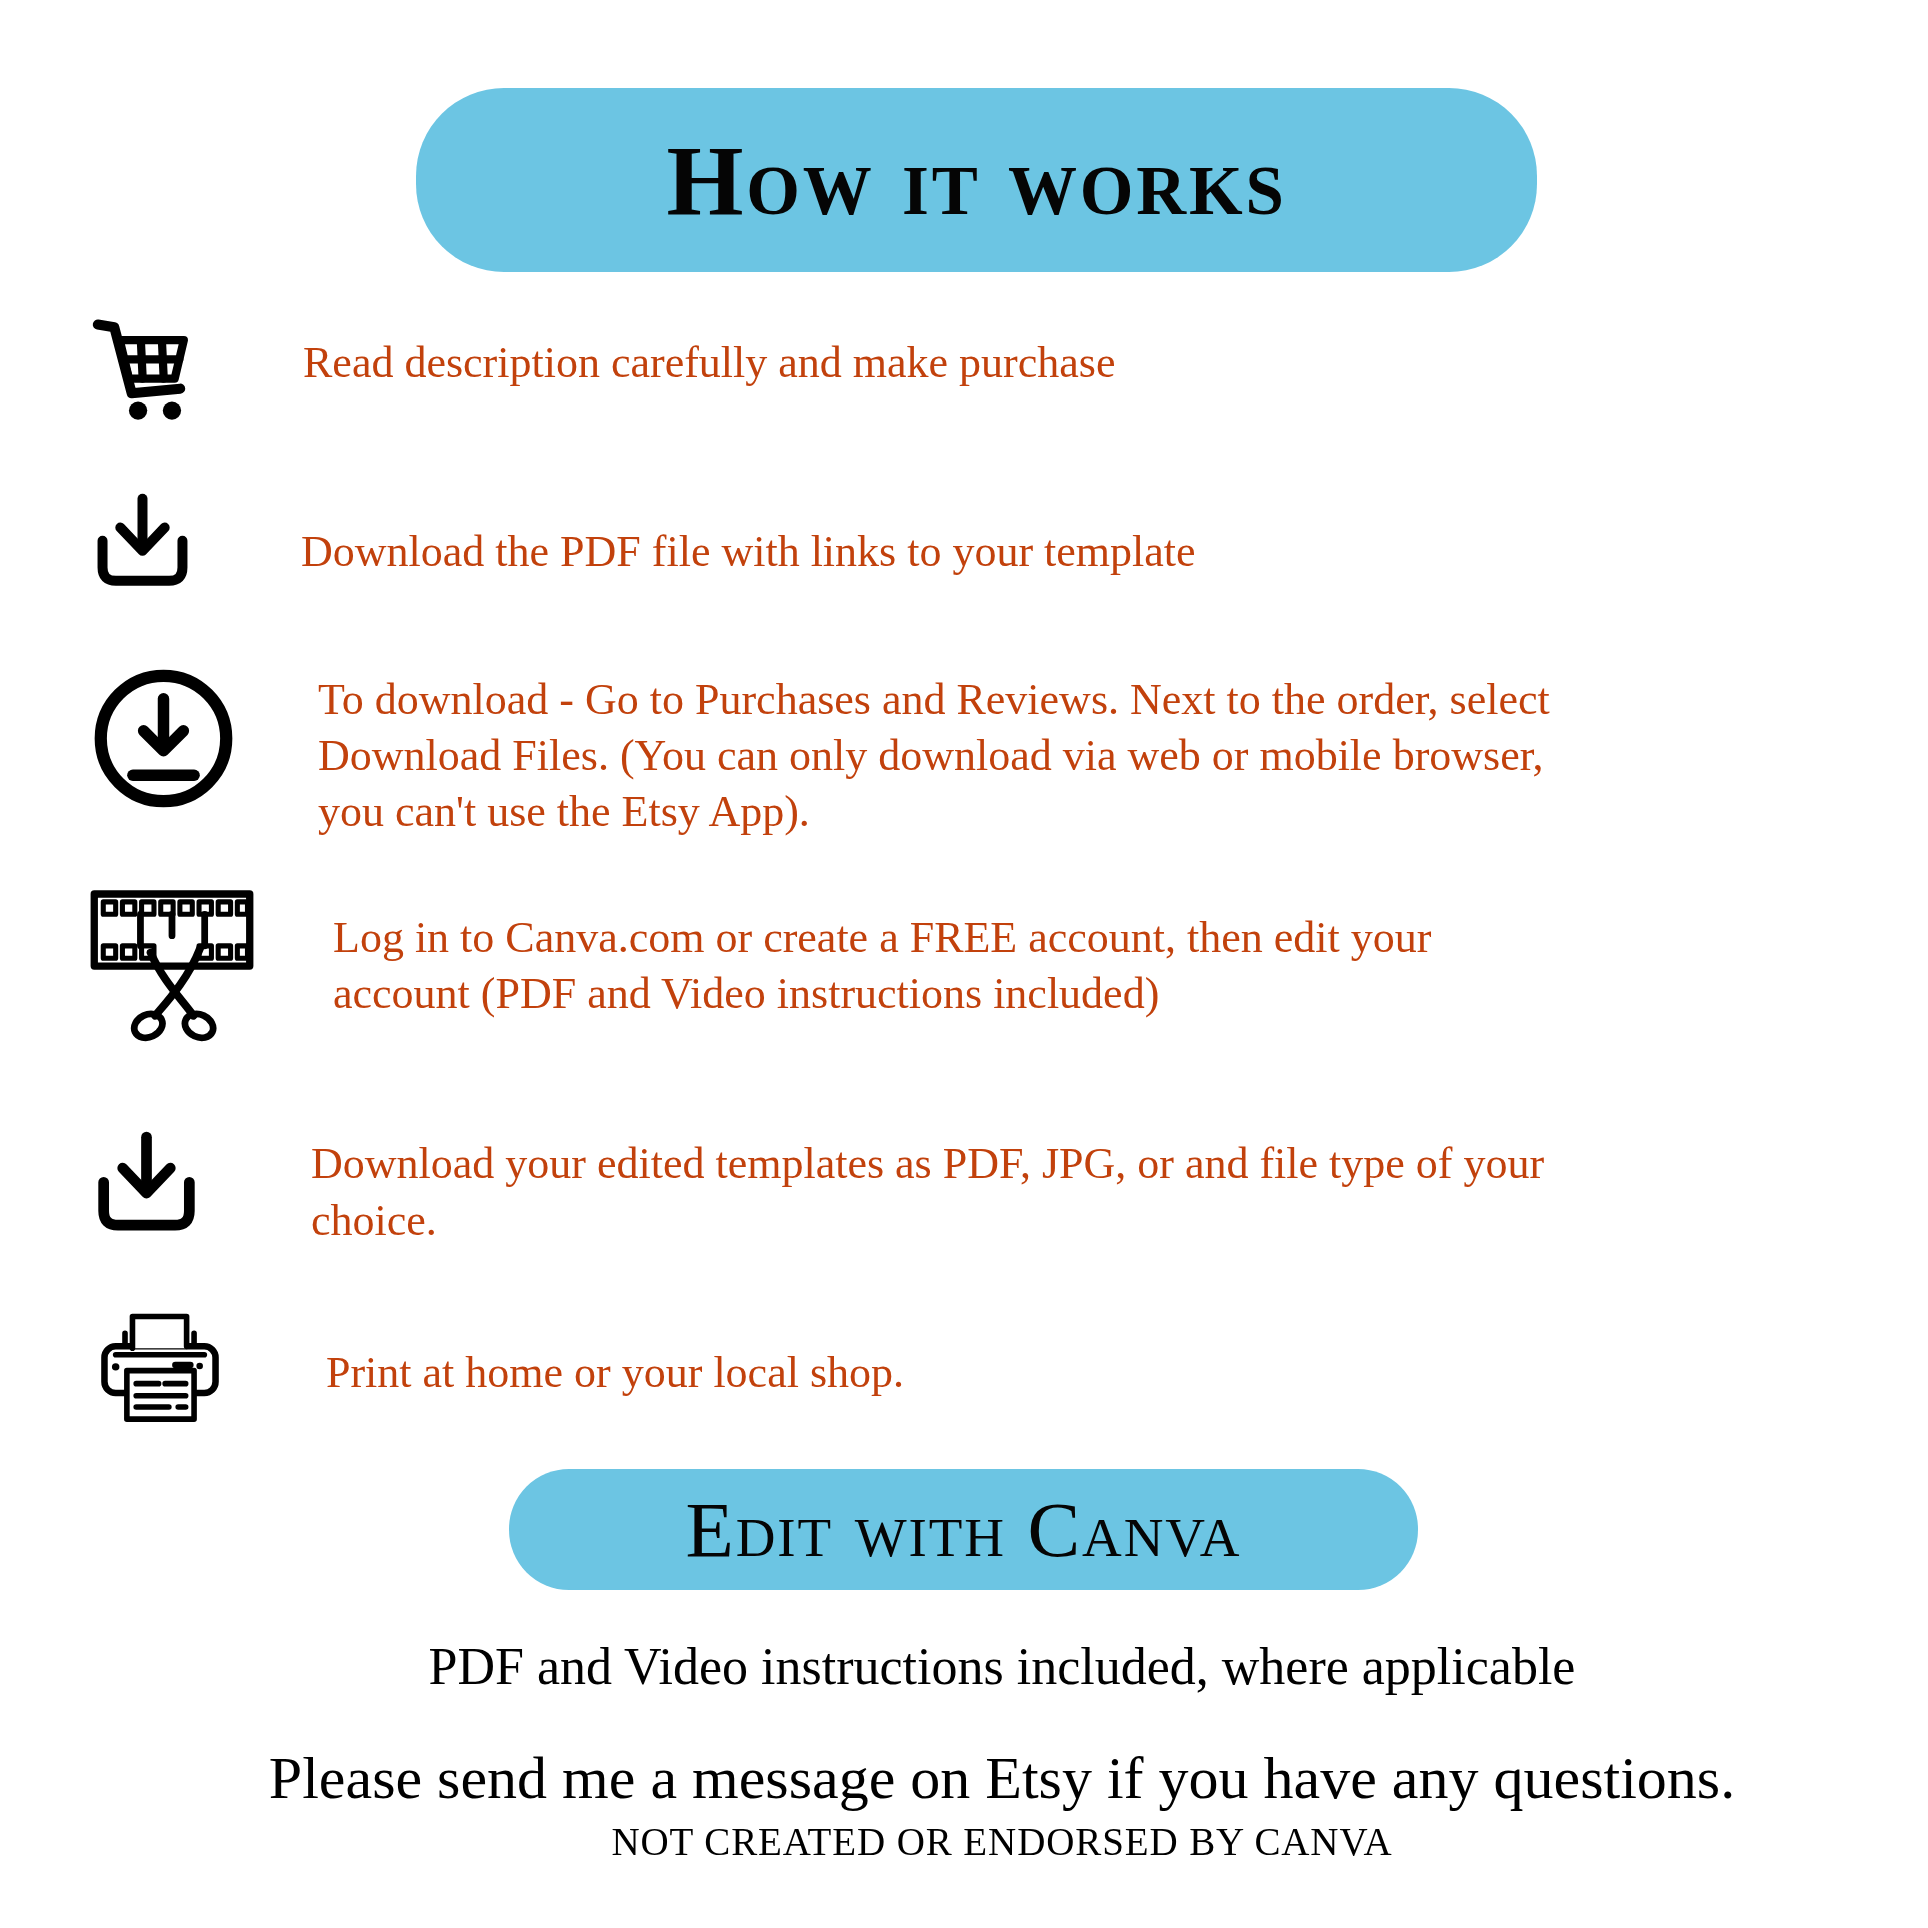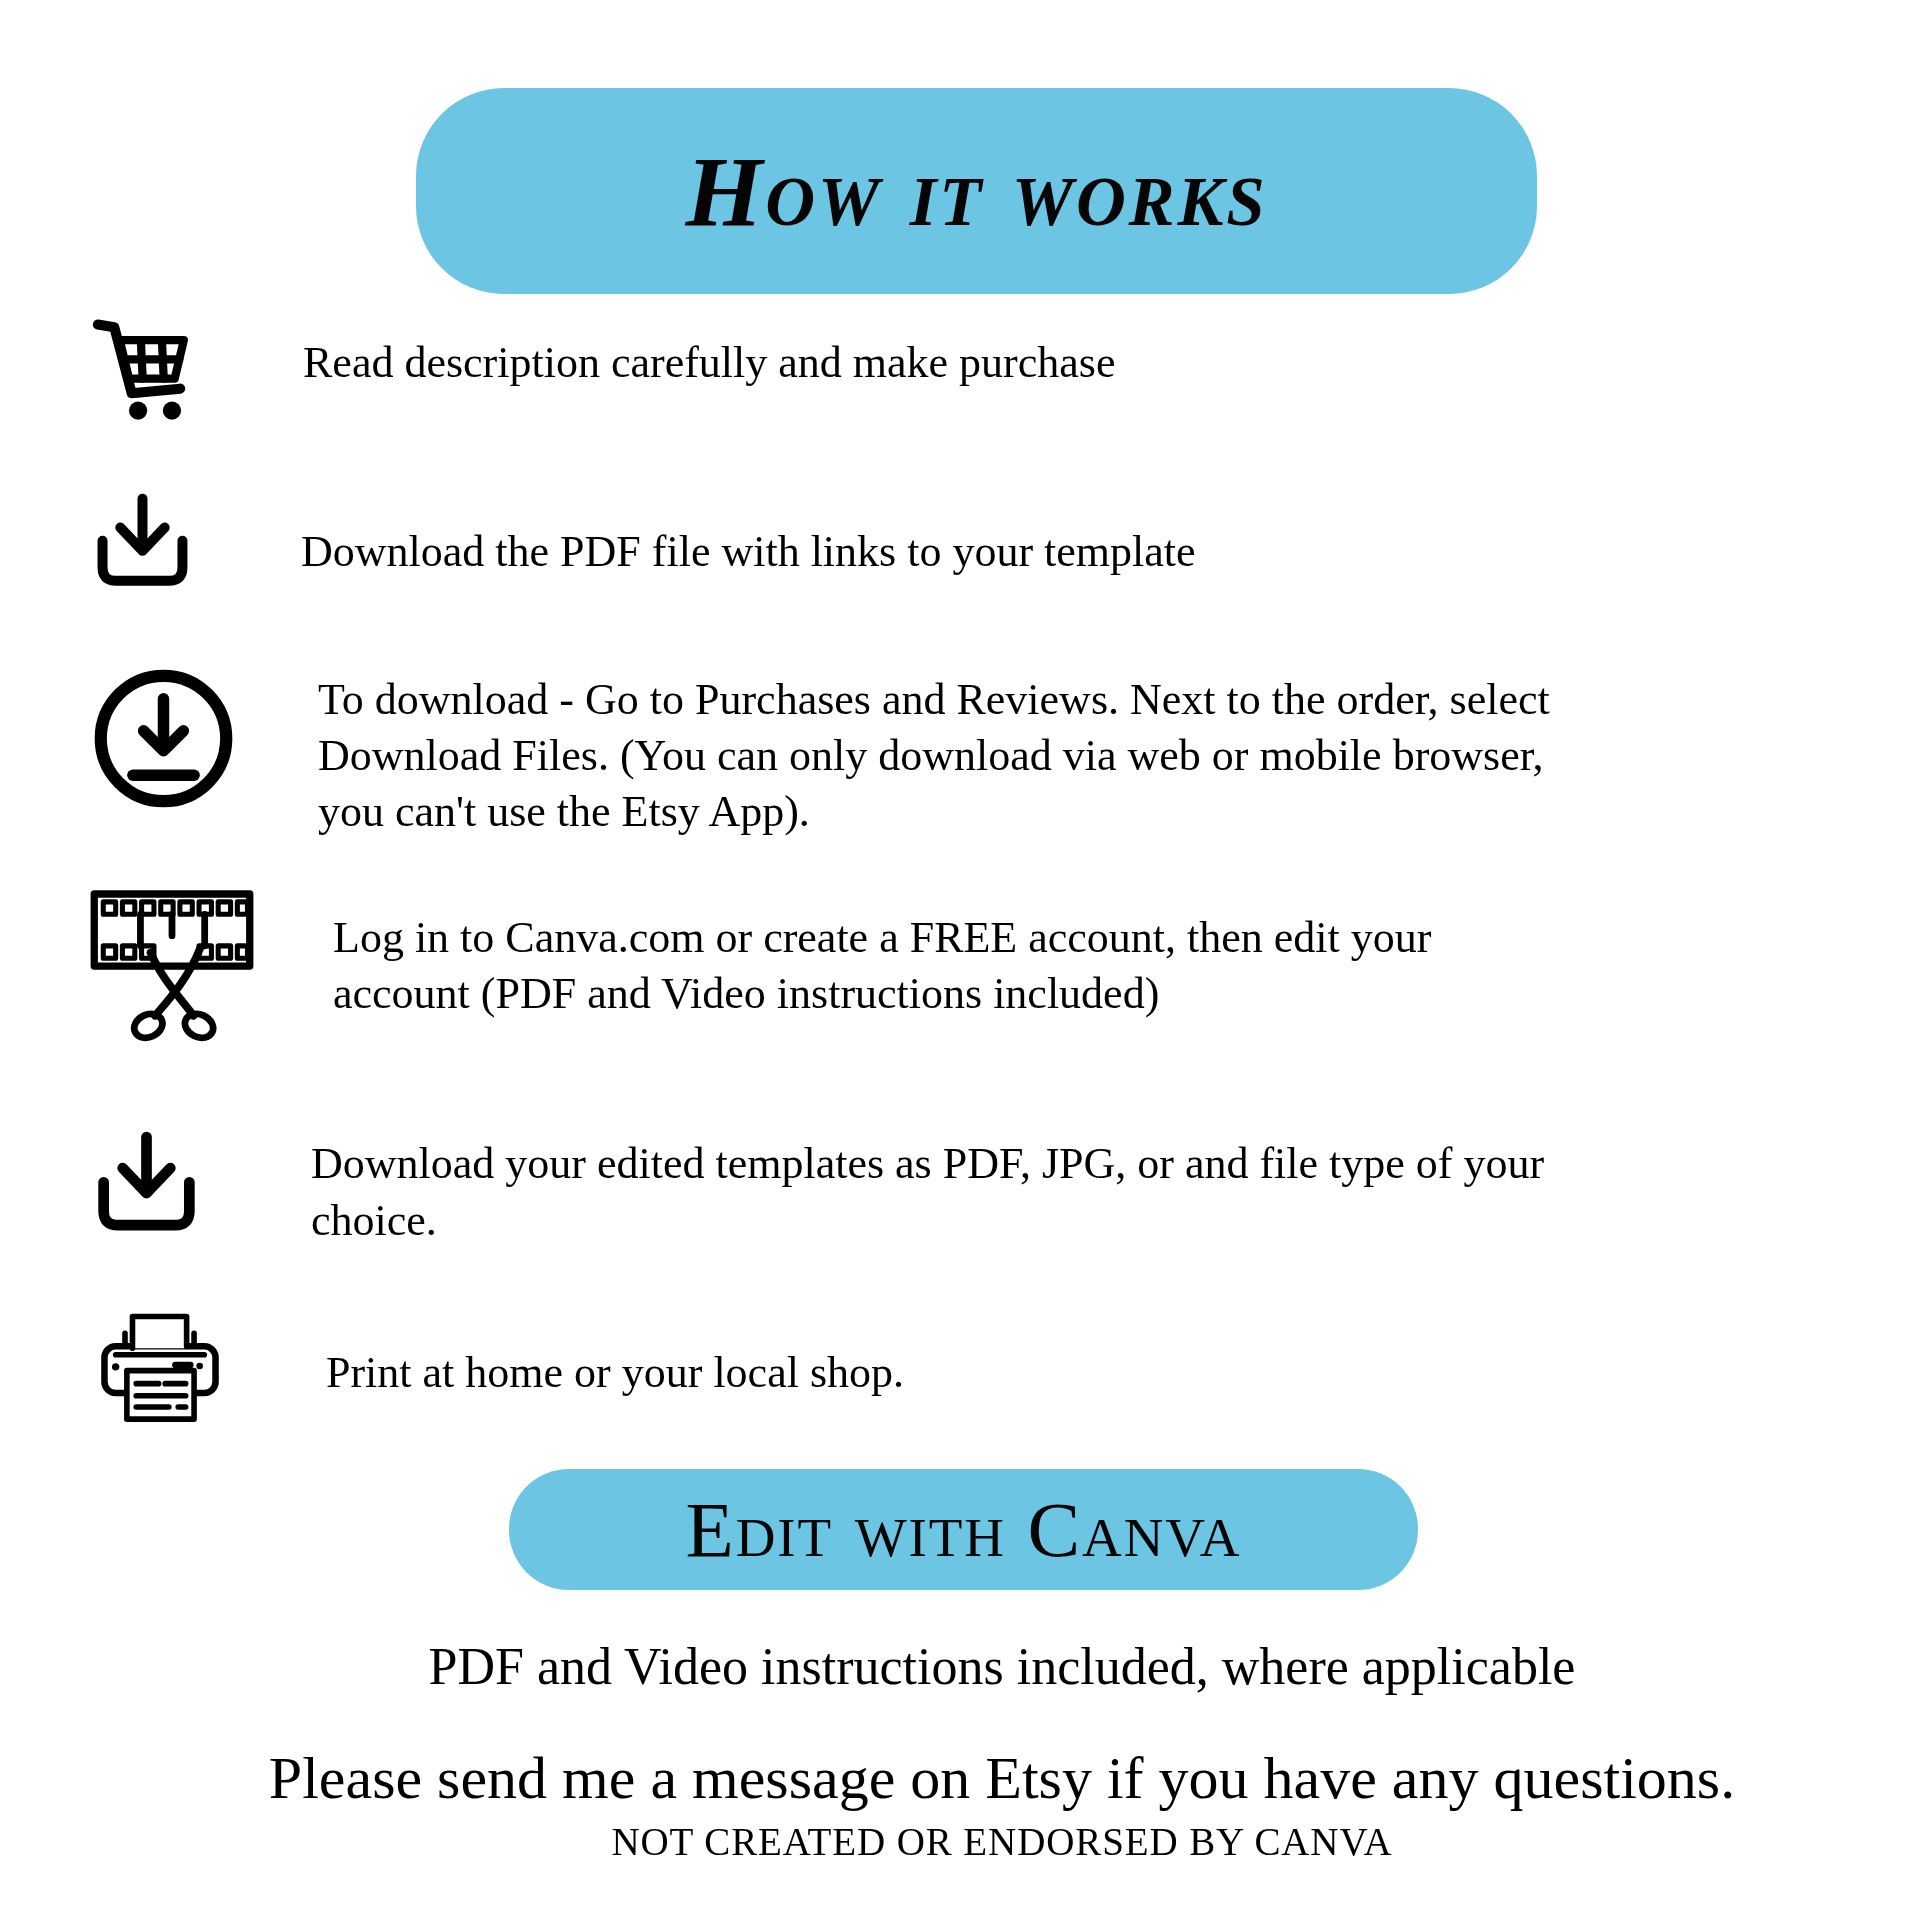--- a/index.html
+++ b/index.html
@@ -3,34 +3,34 @@
 <meta charset="utf-8">
 <style>
   html,body{margin:0;padding:0;background:#ffffff;}
   .canvas{
     position:relative;width:1928px;height:1928px;background:#ffffff;
     font-family:"Liberation Serif", serif;color:#000;overflow:hidden;
   }
   .pill{
     position:absolute;background:#6cc5e3;display:flex;align-items:center;justify-content:center;
   }
-  .title-pill{left:416px;top:88px;width:1121px;height:206px;border-radius:88px;font-style:italic;}
+  .title-pill{left:416px;top:88px;width:1121px;height:184px;border-radius:88px;}
   .title-pill .pill-text{
     font-variant:small-caps;font-weight:700;font-size:99px;letter-spacing:2.8px;color:#050505;
   }
   .edit-pill{left:509px;top:1469px;width:909px;height:121px;border-radius:60px;}
   .edit-pill .pill-text{
     font-variant:small-caps;font-weight:400;font-size:79px;letter-spacing:1.9px;color:#050505;
   }
   .step-icon{position:absolute;}
   .step-icon svg{width:100%;height:100%;display:block;}
   .ic{stroke:#000;fill:none;stroke-linecap:round;stroke-linejoin:round;}
   .icf{fill:#000;stroke:none;}
   .icw{stroke:#000;fill:#ffffff;stroke-linecap:round;stroke-linejoin:round;}
-  .step-text{position:absolute;font-size:44px;color:#000000;}
+  .step-text{position:absolute;font-size:44px;color:#c2410c;}
   .step-text .ln{white-space:nowrap;}
   .footer{position:absolute;left:85px;width:1834px;text-align:center;}
   .f1{top:1637px;font-size:52px;}
   .f2{top:1744px;font-size:60px;}
   .f3{top:1819px;font-size:39px;letter-spacing:0.9px;}
 </style>
 </head>
 <body>
 
 <div class="canvas">

